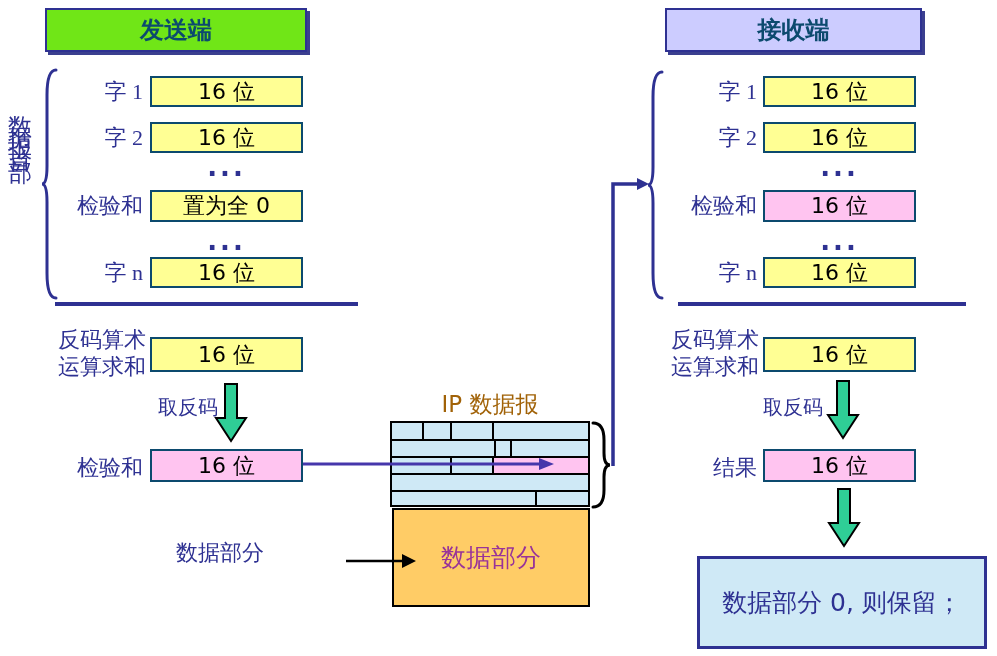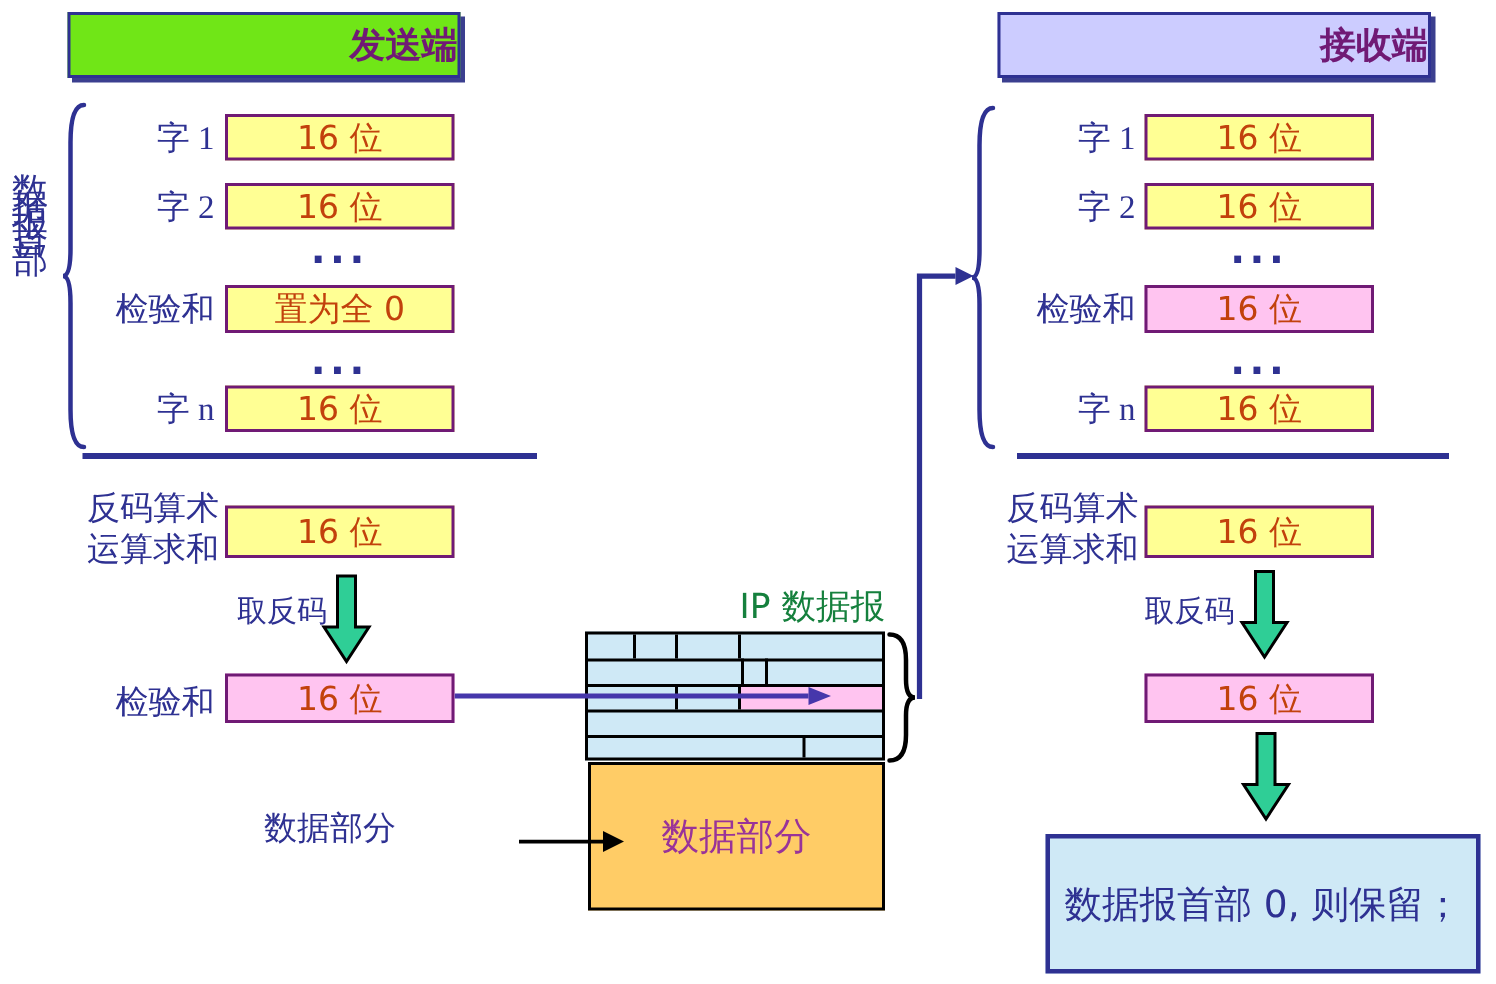--- a/index.html
+++ b/index.html
@@ -1,43 +1,43 @@
 <!DOCTYPE html>
 <html><head>
 <meta charset="utf-8">
 <style>
   html,body{margin:0;padding:0;background:#fff;}
   #stage{position:relative;width:997px;height:656px;background:#fff;overflow:hidden;
          font-family:"DejaVu Sans",sans-serif;color:#2e3192;}
   .abs{position:absolute;}
-  .title-box{display:flex;align-items:center;justify-content:flex-end;
-             border:2px solid #2e3192;font-size:24px;font-weight:bold;color:#701a75;
+  .title-box{display:flex;align-items:center;justify-content:center;
+             border:2px solid #2e3192;font-size:24px;font-weight:bold;color:#0c4a6e;
              box-shadow:3px 3px 0 #3b3f8f;}
   .row-label{font-size:22px;text-align:right;color:#2e3192;font-family:Liberation Serif, serif;}
   .cell-box{display:flex;align-items:center;justify-content:center;
-            border:2px solid #701a75;font-size:22px;color:#c2410c;box-sizing:border-box;}
+            border:2px solid #0c4a6e;font-size:22px;color:#000000;box-sizing:border-box;}
   .yellow{background:#ffff94;}
   .pink{background:#ffc4f0;}
   .dots{font-size:26px;font-weight:900;letter-spacing:3px;color:#2e3192;text-align:center;line-height:10px;}
   .hr-line{background:#2e3192;height:4px;}
   .two-line{font-size:22px;line-height:27px;text-align:right;color:#2e3192;}
   .small-label{font-size:20px;color:#2e3192;}
   .vert-label{writing-mode:vertical-rl;text-orientation:upright;font-size:24px;
               letter-spacing:11px;color:#2e3192;}
   .ip-box{background:#cfe9f6;border:2px solid #000;box-sizing:border-box;}
   .ip-h{position:absolute;left:0;width:100%;height:2px;background:#000;}
   .ip-v{position:absolute;width:2px;background:#000;}
   .orange-box{background:#ffcc66;border:2px solid #000;box-sizing:border-box;
               display:flex;align-items:center;justify-content:center;
               font-size:25px;color:#993399;}
   .decision-box{background:#cfe9f6;border:3px solid #2e3192;box-sizing:border-box;
                 font-size:25px;line-height:37px;text-align:center;color:#2e3192;
                 display:flex;flex-direction:column;justify-content:center;}
   .note{font-size:22px;line-height:30px;text-align:center;color:#2e3192;}
-  .ip-title{font-size:23px;text-align:right;color:#15803d;}
+  .ip-title{font-size:23px;text-align:center;color:#a16207;}
 </style>
 </head>
 <body>
 
 <div id="stage">
 
   <div class="abs title-box" style="left:45px;top:8px;width:258px;height:40px;background:#70e617;">
     <span>发送端</span>
   </div>
 
@@ -129,21 +129,21 @@
   </div>
 
   <div class="abs note" style="left:80px;top:538px;width:280px;">
     <div>数据部分</div>
   </div>
   <svg class="abs" style="left:344px;top:551px;" width="74" height="20">
     <line x1="2" y1="10" x2="58" y2="10" stroke="#000" stroke-width="2.5"></line>
     <polygon points="58,3 72,10 58,17" fill="#000"></polygon>
   </svg>
 
-  <div class="abs title-box" style="left:665px;top:8px;width:253px;height:40px;background:#ccccff;padding-left:32px;">
+  <div class="abs title-box" style="left:665px;top:8px;width:253px;height:40px;background:#ccccff;">
     <span>接收端</span>
   </div>
 
   <svg class="abs" style="left:646px;top:69px;" width="18" height="232">
     <path d="M 16 3 Q 7 3 7 28 L 7 98 Q 7 116 2 116 Q 7 116 7 134 L 7 204 Q 7 229 16 229" fill="none" stroke="#2e3192" stroke-width="3" stroke-linecap="round"></path>
   </svg>
 
   <div class="abs row-label" style="left:650px;top:76px;width:107px;line-height:31px;">字 1</div>
   <div class="abs cell-box yellow" style="left:763px;top:76px;width:153px;height:31px;">
     <span>16 位</span>
@@ -177,25 +177,26 @@
   <div class="abs cell-box yellow" style="left:763px;top:337px;width:153px;height:35px;">
     <span>16 位</span>
   </div>
 
   <div class="abs small-label" style="left:741px;top:394px;width:82px;text-align:right;">取反码</div>
 
   <svg class="abs" style="left:826px;top:379px;" width="34" height="62">
     <polygon points="11,2 23,2 23,36 32,36 17,59 2,36 11,36" fill="#2fce96" stroke="#000" stroke-width="2"></polygon>
   </svg>
 
+  <div class="abs row-label" style="left:650px;top:452px;width:107px;line-height:32px;">结果</div>
   <div class="abs cell-box pink" style="left:763px;top:449px;width:153px;height:33px;">
     <span>16 位</span>
   </div>
 
   <svg class="abs" style="left:827px;top:487px;" width="34" height="62">
     <polygon points="11,2 23,2 23,36 32,36 17,59 2,36 11,36" fill="#2fce96" stroke="#000" stroke-width="2"></polygon>
   </svg>
 
   <div class="abs decision-box" style="left:697px;top:556px;width:290px;height:93px;">
-    <div>数据报首部 0, 则保留；</div>
+    <div>数据部分 0, 则保留；</div>
   </div>
 
 </div>
 
 </body></html>

